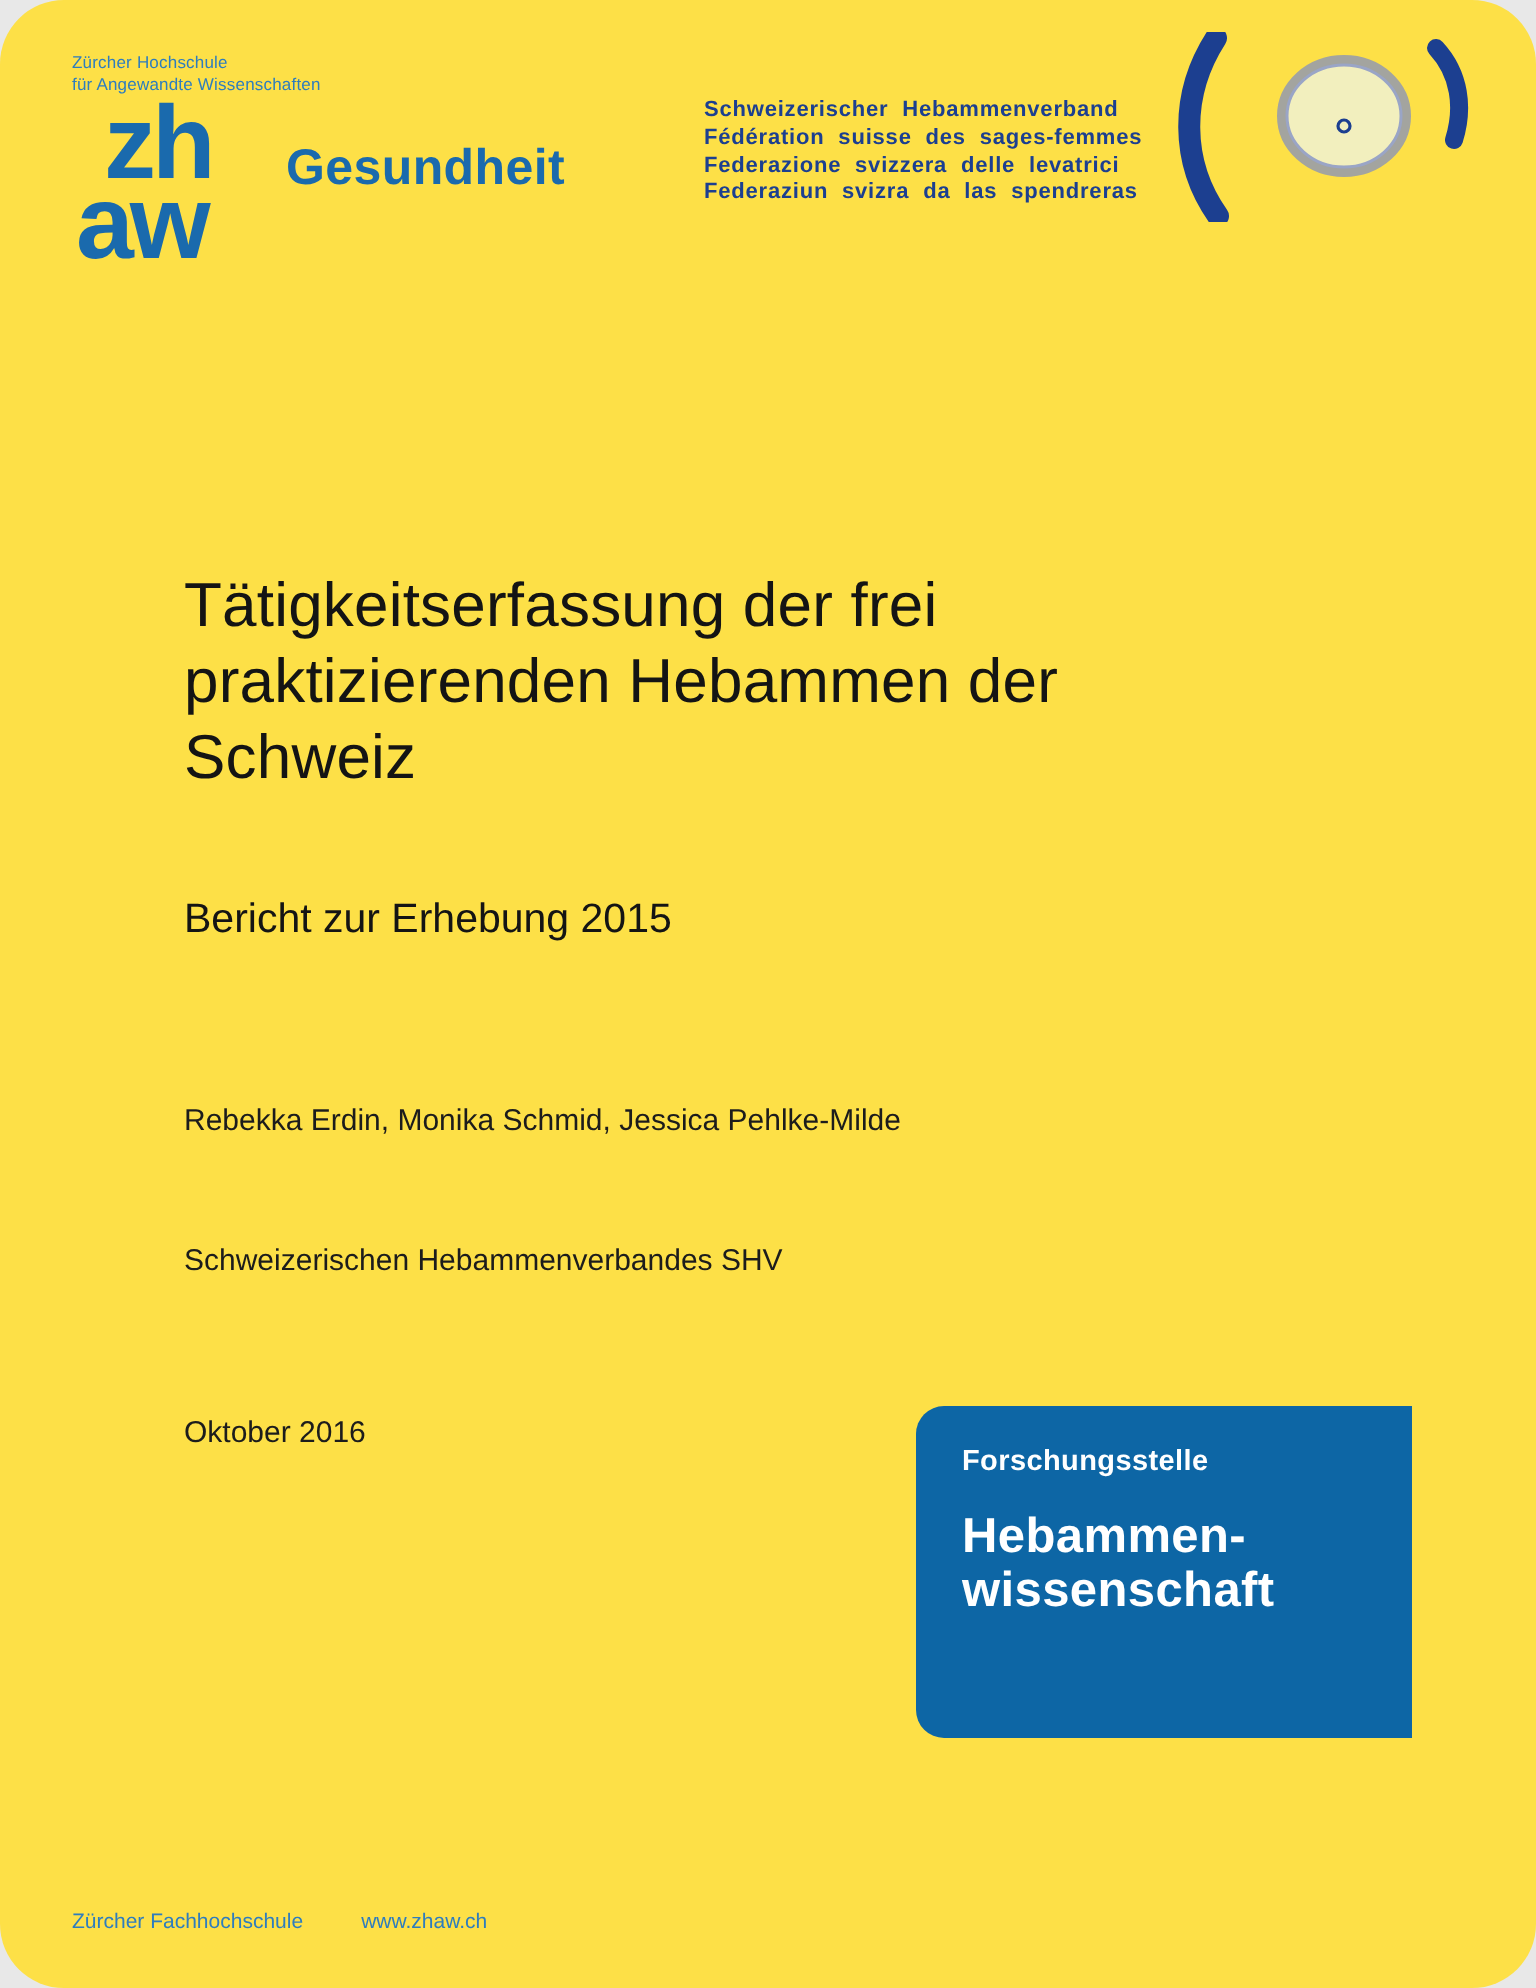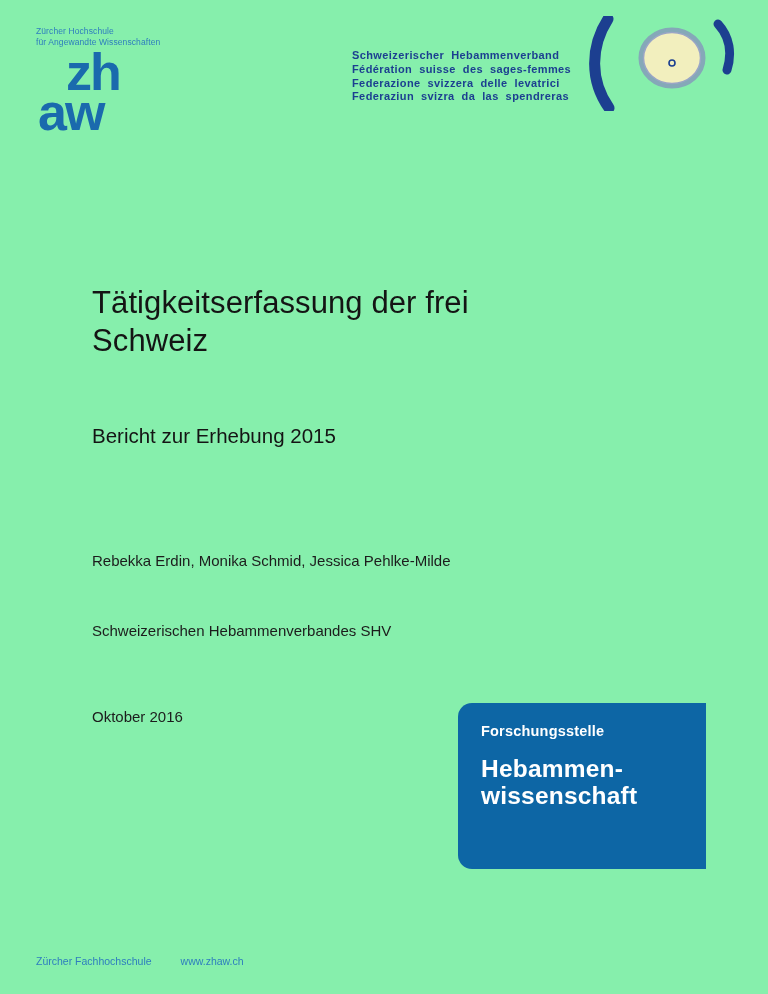--- a/index.html
+++ b/index.html
@@ -4,22 +4,23 @@
 <style>
   * { margin: 0; padding: 0; box-sizing: border-box; }
   html, body { background: #e8e8e8; }
   body { font-family: "Liberation Sans", "DejaVu Sans", sans-serif; }
 
   .page {
     position: relative;
     width: 768px;
     height: 994px;
     margin: 0 auto;
-    background: #86efac;
+    background: #fde047;
     overflow: hidden;
+    border-radius: 32px;
   }
 
   
   .zhaw-tagline {
     position: absolute;
     left: 36px;
     top: 26px;
     font-size: 8.5px;
     line-height: 10.5px;
     color: var(--tagline-blue);
@@ -28,21 +29,21 @@
   .zhaw-wordmark {
     position: absolute;
     left: 38px;
     top: 52px;
     color: var(--zhaw-blue);
     font-weight: 800;
     font-size: 52px;
     line-height: 40px;
     letter-spacing: -2px;
   }
-  .zhaw-wordmark .row1 { margin-left: 28px; }
+  .zhaw-wordmark .row1 { margin-left: 14px; }
   .zhaw-department {
     position: absolute;
     left: 143px;
     top: 70px;
     color: var(--zhaw-blue);
     font-weight: 700;
     font-size: 25px;
     letter-spacing: 0.2px;
   }
 
@@ -80,21 +81,21 @@
     width: 560px;
     color: #141414;
     font-weight: 400;
     font-size: 31px;
     line-height: 38px;
     letter-spacing: 0.1px;
   }
   .doc-subtitle {
     position: absolute;
     left: 92px;
-    top: 424px;
+    top: 448px;
     color: #141414;
     font-size: 20.5px;
     text-align: right;
   }
   .doc-authors {
     position: absolute;
     left: 92px;
     top: 552px;
     color: #1c1c1c;
     font-size: 15px;
@@ -159,38 +160,40 @@
   <div class="zhaw-tagline">
     <div>Zürcher Hochschule</div>
     <div>für Angewandte Wissenschaften</div>
   </div>
 
   <div class="zhaw-wordmark">
     <div class="row1">zh</div>
     <div class="row2">aw</div>
   </div>
 
+  <div class="zhaw-department">Gesundheit</div>
 
   <div class="shv-names">
     <div>Schweizerischer Hebammenverband</div>
     <div>Fédération suisse des sages-femmes</div>
     <div>Federazione svizzera delle levatrici</div>
     <div>Federaziun svizra da las spendreras</div>
   </div>
 
   <svg class="shv-mark" viewBox="0 0 150 95" xmlns="http://www.w3.org/2000/svg">
     <path class="paren" d="M 23 3 C 5 31 5 65 24 92" stroke-width="11" stroke-linecap="round"></path>
     <ellipse class="egg-outer" cx="87" cy="42" rx="31" ry="28" stroke-width="5"></ellipse>
     <ellipse class="egg" cx="87" cy="42" rx="28.5" ry="25.5"></ellipse>
     <circle class="egg-dot" cx="87" cy="47" r="3"></circle>
     <path class="paren" d="M 133 8 C 145 21 147 38 142 54" stroke-width="9" stroke-linecap="round"></path>
   </svg>
 
   <h1 class="doc-title">
     <div>Tätigkeitserfassung der frei</div>
+    <div>praktizierenden Hebammen der</div>
     <div>Schweiz</div>
   </h1>
 
   <div class="doc-subtitle">Bericht zur Erhebung 2015</div>
 
   <div class="doc-authors">Rebekka Erdin, Monika Schmid, Jessica Pehlke-Milde</div>
 
   <div class="doc-commission">
     <div>Schweizerischen Hebammenverbandes SHV</div>
   </div>

